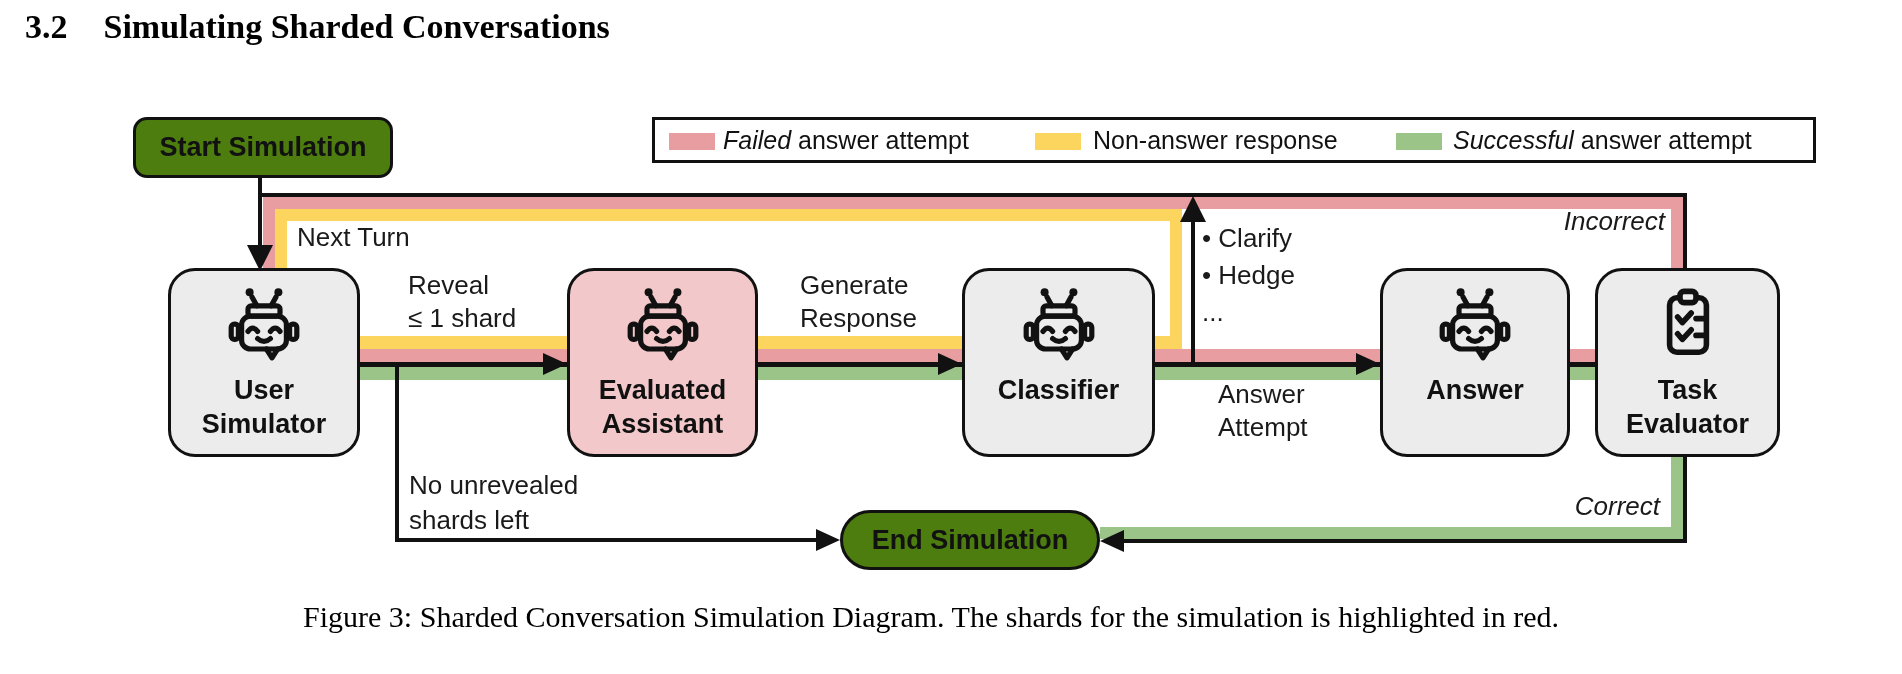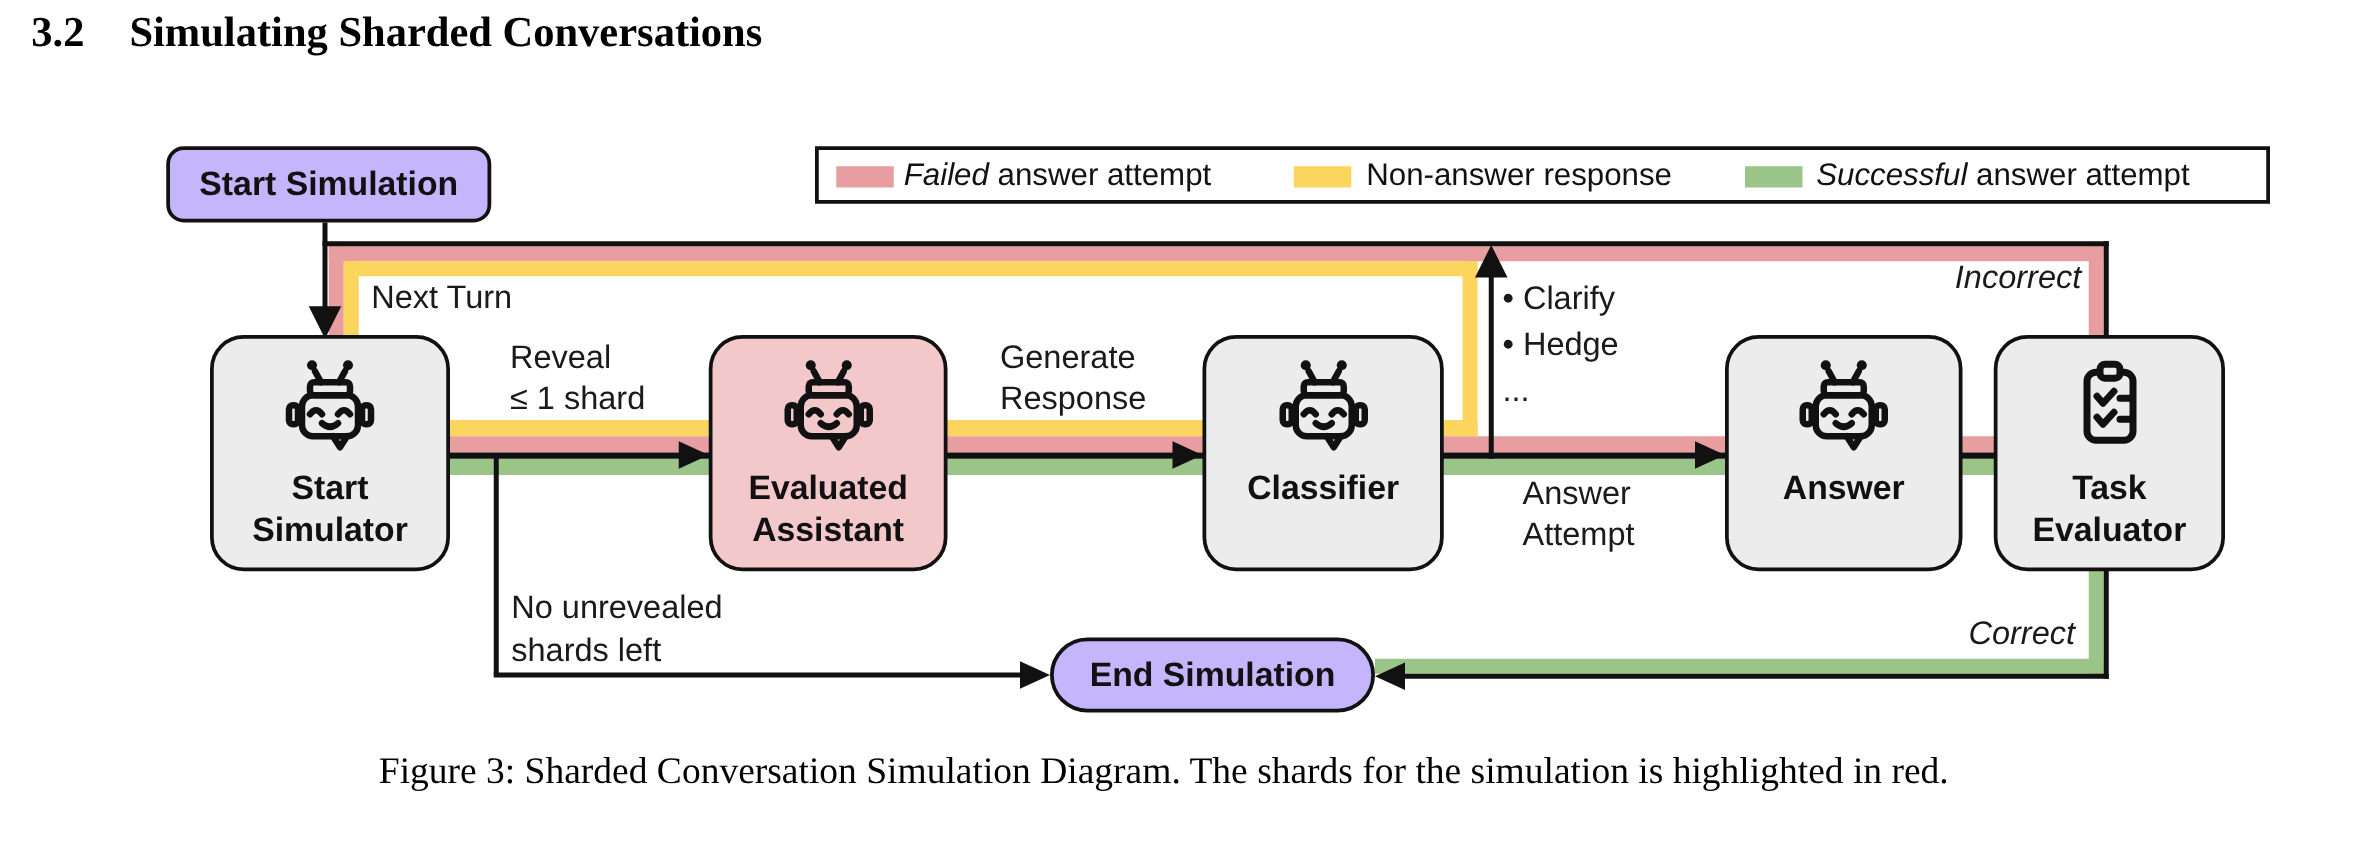--- a/index.html
+++ b/index.html
@@ -14,21 +14,21 @@
   .tri-right{border-top:11px solid transparent;border-bottom:11px solid transparent;border-left:24px solid #111;}
   .tri-left{border-top:11px solid transparent;border-bottom:11px solid transparent;border-right:24px solid #111;}
   .tri-up{border-left:13px solid transparent;border-right:13px solid transparent;border-bottom:26px solid #111;}
   .tri-down{border-left:13px solid transparent;border-right:13px solid transparent;border-top:26px solid #111;}
   
   .node{position:absolute;top:268px;height:189px;background:#ececec;border:3.5px solid #111;
         border-radius:27px;z-index:4;box-sizing:border-box;}
   .node .nlabel{position:absolute;left:0;right:0;top:102px;text-align:center;font-weight:bold;
         font-size:27px;line-height:34px;color:#111;}
   .node svg{position:absolute;top:12px;left:50%;transform:translateX(-50%);}
-  .pill{position:absolute;background:#c4b5fd;border:3.5px solid #111;border-radius:14px;z-index:4;
+  .pill{position:absolute;background:#4d7c0f;border:3.5px solid #111;border-radius:14px;z-index:4;
         box-sizing:border-box;display:flex;align-items:center;justify-content:center;
         font-weight:bold;font-size:27px;color:#111;}
   
   .legend{position:absolute;left:652px;top:117px;width:1164px;height:46px;background:#fff;
         border:3px solid #111;z-index:4;box-sizing:border-box;}
   .lsw{position:absolute;top:13px;width:46px;height:17px;}
   .ltx{position:absolute;top:6px;font-size:25px;white-space:nowrap;color:#111;}
   
   .elabel{position:absolute;font-size:26px;line-height:33px;color:#1a1a1a;z-index:5;white-space:nowrap;}
   .it{font-style:italic;}
@@ -102,21 +102,21 @@
           <circle cx="68" cy="9" r="5" fill="#111" stroke="none"></circle>
         <path d="M35 15 L41 26 M65 15 L59 26"></path>
         <rect x="30" y="26" width="40" height="13" rx="4"></rect>
         <rect x="22" y="39" width="56" height="41" rx="11"></rect>
         <rect x="9" y="49" width="9" height="19" rx="4"></rect>
           <rect x="82" y="49" width="9" height="19" rx="4"></rect>
         <path d="M30 58 Q36 50 42 58 M58 58 Q64 50 70 58 M42 67 Q50 74 58 67"></path>
         <path d="M53 80 L60 91 L67 80"></path>
       </svg>
       <div class="nlabel">
-        <span class="line">Start</span>
+        <span class="line">User</span>
         <span class="line">Simulator</span>
       </div>
     </div>
 
     <div class="node" style="left: 567px; width: 191px; background-color: rgb(242, 200, 202); padding-left: 37px;">
       <svg width="80" height="84" viewBox="0 0 100 100" fill="none" stroke="#111" stroke-width="6.5" stroke-linecap="round" stroke-linejoin="round">
         <circle cx="32" cy="9" r="5" fill="#111" stroke="none"></circle>
           <circle cx="68" cy="9" r="5" fill="#111" stroke="none"></circle>
         <path d="M35 15 L41 26 M65 15 L59 26"></path>
         <rect x="30" y="26" width="40" height="13" rx="4"></rect>

